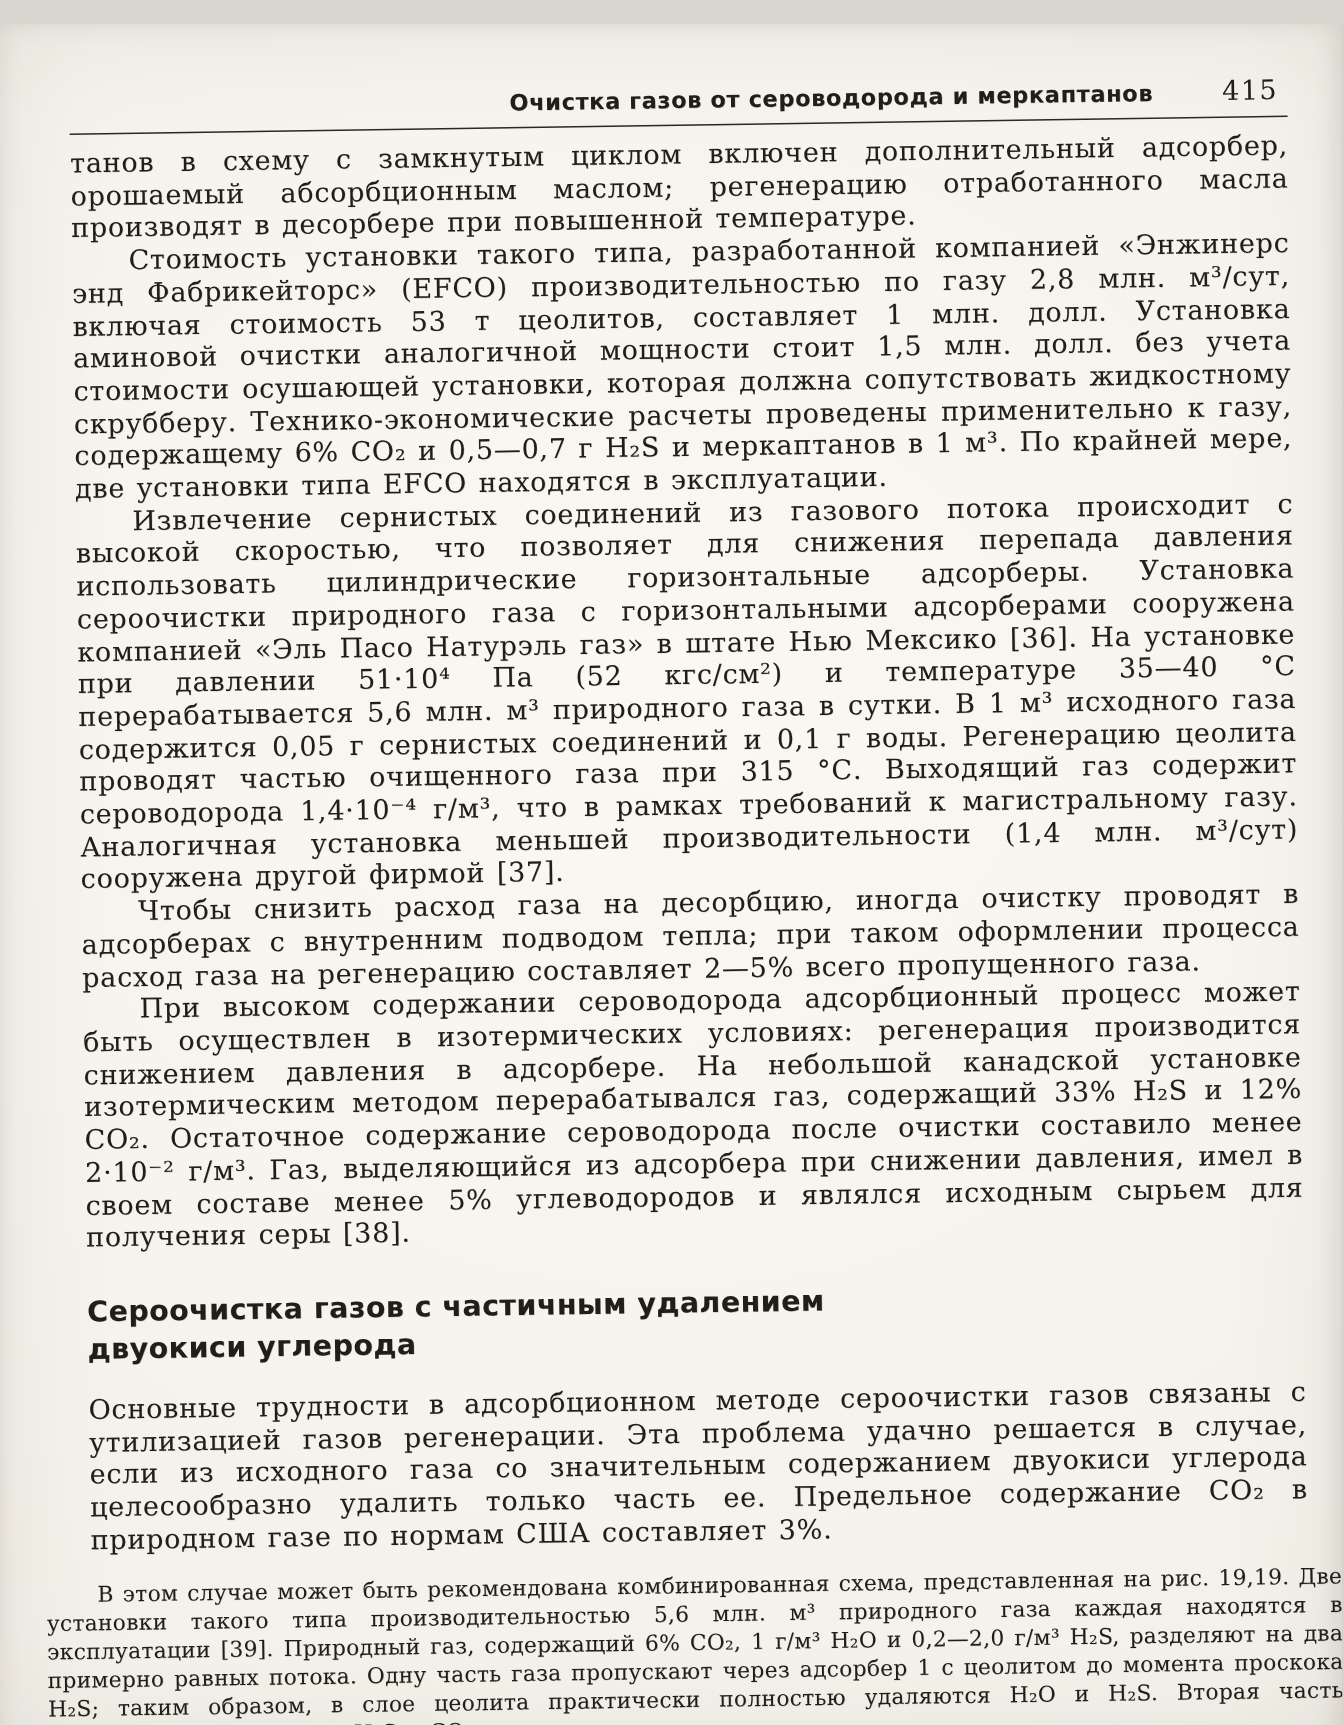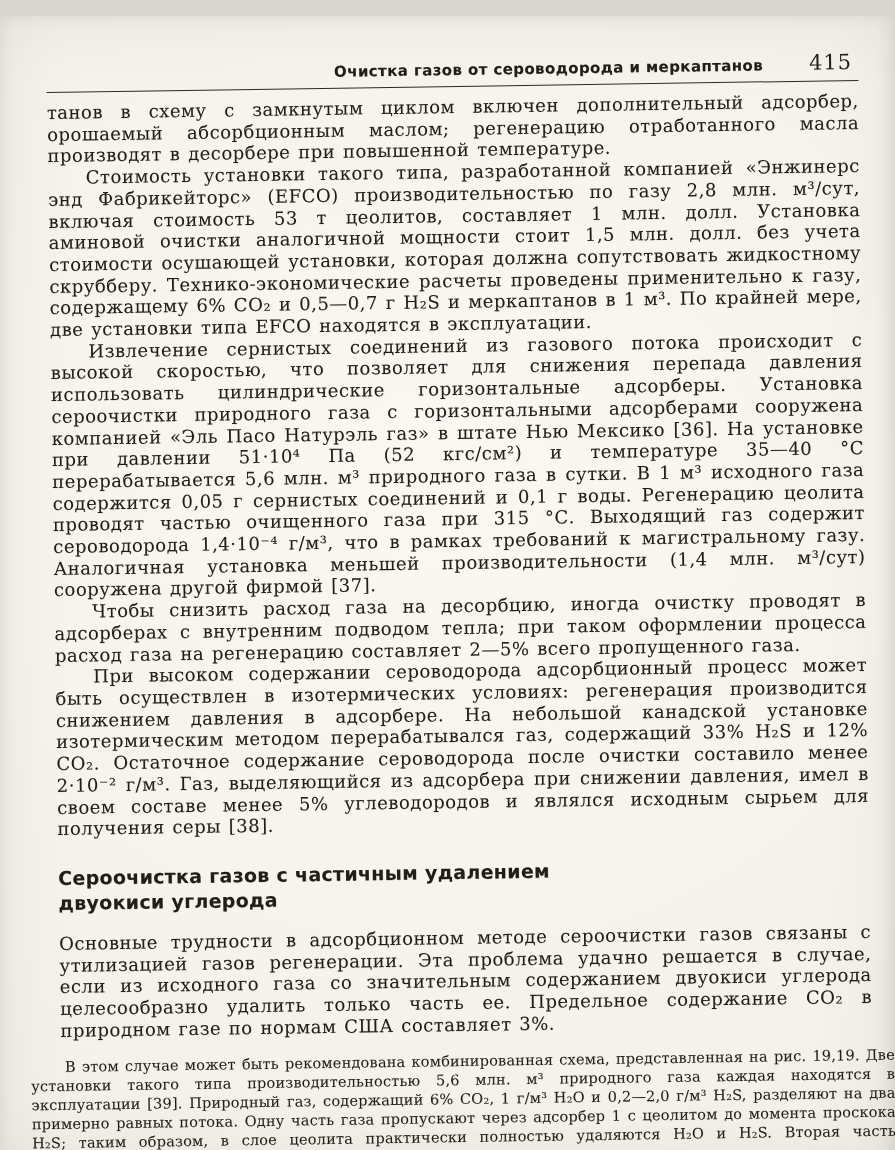--- a/index.html
+++ b/index.html
@@ -35,21 +35,21 @@
     margin-bottom: 6px;
   }
   .running-title {
     font-family: "DejaVu Sans", "Liberation Sans", sans-serif;
     font-weight: bold;
     font-size: 15px;
     letter-spacing: 0.4px;
     text-shadow: 0.3px 0.3px 0 rgba(33,30,25,0.3);
   }
   .page-number {
-    font-size: 21px;
+    font-size: 18px;
     letter-spacing: 1px;
   }
   .head-rule {
     height: 0;
     border-top: 1.6px solid #2b2823;
     margin-bottom: 9px;
   }
   .body-text p {
     margin: 0;
     font-size: 18px;

